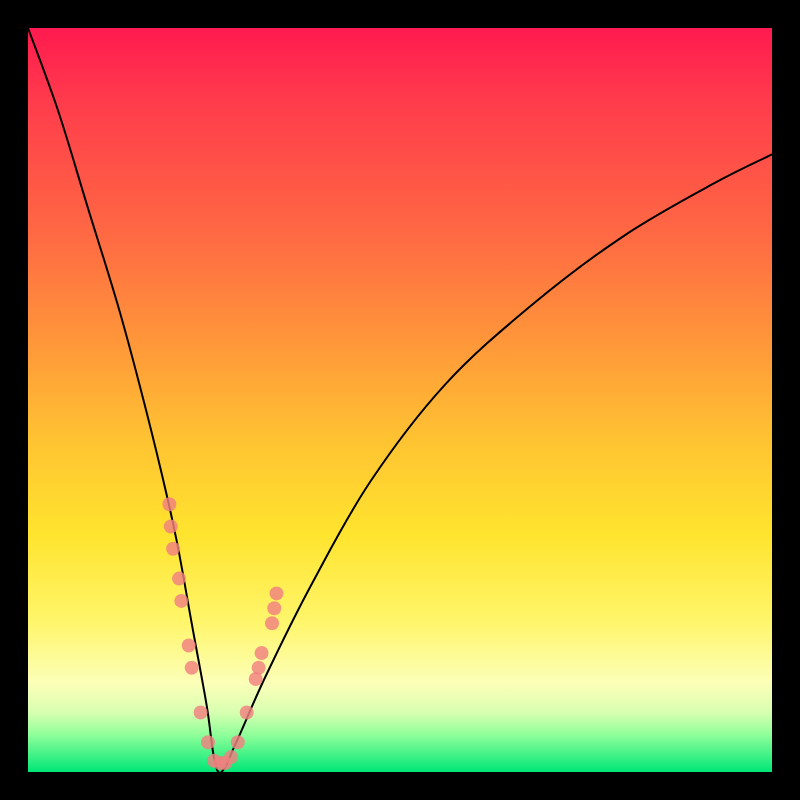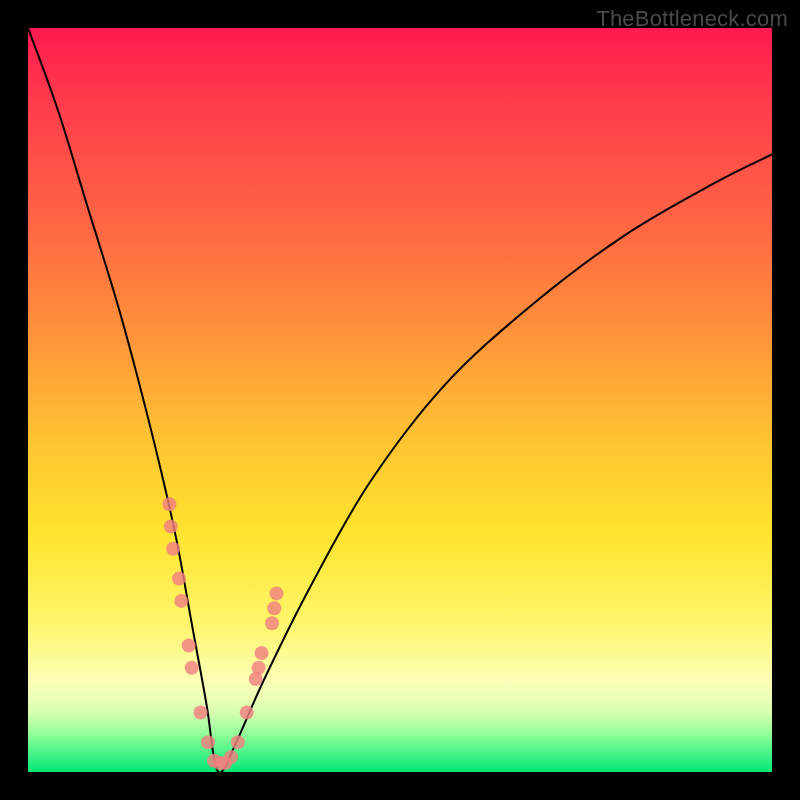--- a/index.html
+++ b/index.html
@@ -84,14 +84,13 @@
           <circle cx="227.7" cy="651.0" r="7" fill="#f08080" fill-opacity="0.82"></circle>
           <circle cx="230.6" cy="639.8" r="7" fill="#f08080" fill-opacity="0.82"></circle>
           <circle cx="233.6" cy="625.0" r="7" fill="#f08080" fill-opacity="0.82"></circle>
           <circle cx="244.0" cy="595.2" r="7" fill="#f08080" fill-opacity="0.82"></circle>
           <circle cx="246.3" cy="580.3" r="7" fill="#f08080" fill-opacity="0.82"></circle>
           <circle cx="248.5" cy="565.4" r="7" fill="#f08080" fill-opacity="0.82"></circle>
         </g>
     </svg>
   </div>
 
-  <div class="watermark">TheBottleneck.com</div>
 </div>
 
 </body></html>

